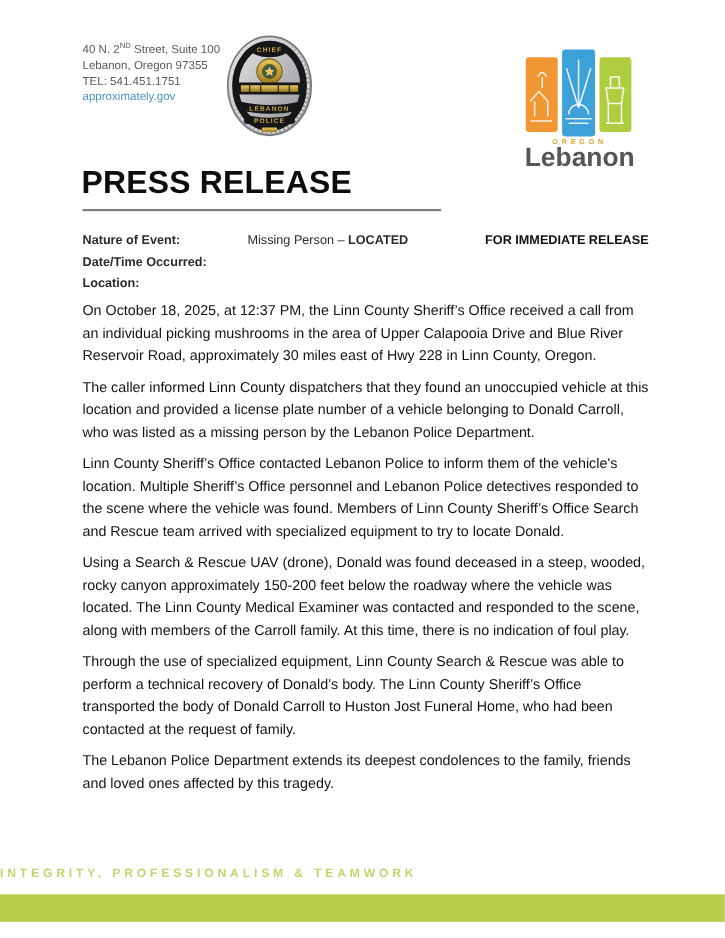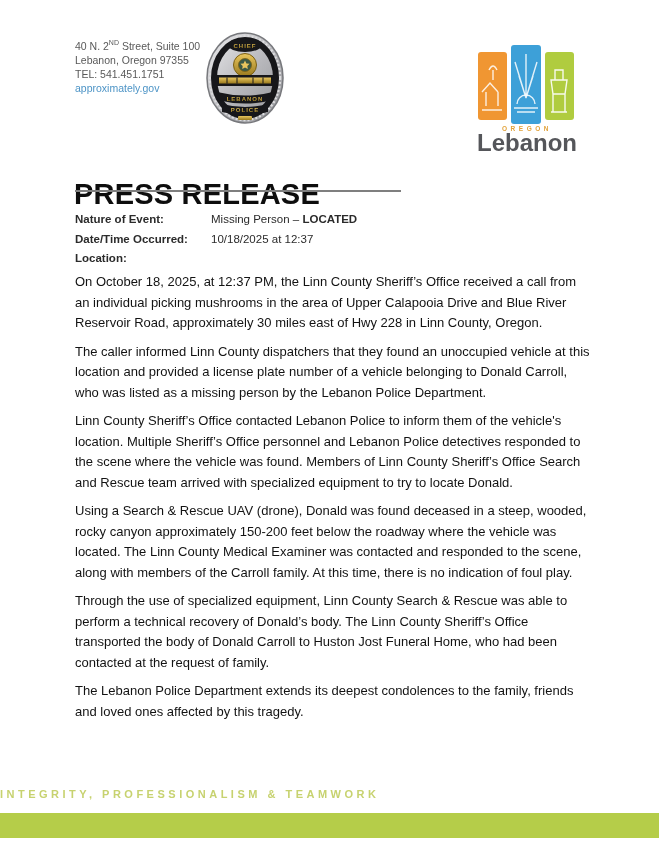--- a/index.html
+++ b/index.html
@@ -18,35 +18,35 @@
   .contact .phone { }
   .contact .website { color:var(--link-blue,#4d94c6); text-decoration:none; display:inline-block; }
   .contact sup { font-size:7px; vertical-align:super; }
 
   .badge-wrap { position:absolute; left:205px; top:31px; width:80px; height:94px; }
   .citylogo { position:absolute; left:477px; top:42px; width:100px; height:114px; }
 
   
   .title {
     position:absolute; left:74px; top:150px;
-    font-size:29px; font-weight:700; letter-spacing:0.2px; color:#0d0d0d;margin-top:28px;
+    font-size:29px; font-weight:700; letter-spacing:0.2px; color:#0d0d0d;
   }
   .title-rule {
     position:absolute; left:75px; top:190px; width:326px; height:2px;
     background:var(--rule-gray,#7f7f7f);
   }
 
   
   .event-info {
     position:absolute; left:75px; top:210px; width:360px;
     font-size:11.5px; line-height:19.5px; color:#2b2b2b;
   }
   .event-row { display:flex; }
-  .event-row .lbl { width:136px; font-weight:700; flex:0 0 auto; }
-  .event-row .val { flex:1; }
+  .event-row .lbl { width:118px; font-weight:700; flex:0 0 auto; }
+  .event-row .val { flex:1;margin-left:32px; }
   .event-row .val b { font-weight:700; }
 
   .release-block {
     position:absolute; left:441px; top:210px;
     font-size:11.5px; line-height:19.5px; color:#2b2b2b;
   }
   .release-block .l1 { font-weight:700; color:#111; }
 
   
   .body-copy {
@@ -134,28 +134,28 @@
   <h1 class="title">PRESS RELEASE</h1>
   <div class="title-rule"></div>
 
   <div class="event-info">
     <div class="event-row">
       <span class="lbl">Nature of Event:</span>
       <span class="val"><span>Missing Person – </span><b>LOCATED</b></span>
     </div>
     <div class="event-row">
       <span class="lbl">Date/Time Occurred:</span>
-      <span class="val">10/18/2025 at 12:37</span>
     </div>
     <div class="event-row">
       <span class="lbl">Location:</span>
     </div>
   </div>
 
   <div class="release-block">
+    <div class="l1">FOR IMMEDIATE RELEASE</div>
   </div>
 
   <div class="body-copy">
     <p>On October 18, 2025, at 12:37 PM, the Linn County Sheriff’s Office received a call from an individual picking mushrooms in the area of Upper Calapooia Drive and Blue River Reservoir Road, approximately 30 miles east of Hwy 228 in Linn County, Oregon.</p>
     <p>The caller informed Linn County dispatchers that they found an unoccupied vehicle at this location and provided a license plate number of a vehicle belonging to Donald Carroll, who was listed as a missing person by the Lebanon Police Department.</p>
     <p>Linn County Sheriff’s Office contacted Lebanon Police to inform them of the vehicle's location. Multiple Sheriff’s Office personnel and Lebanon Police detectives responded to the scene where the vehicle was found. Members of Linn County Sheriff’s Office Search and Rescue team arrived with specialized equipment to try to locate Donald.</p>
     <p>Using a Search &amp; Rescue UAV (drone), Donald was found deceased in a steep, wooded, rocky canyon approximately 150-200 feet below the roadway where the vehicle was located. The Linn County Medical Examiner was contacted and responded to the scene, along with members of the Carroll family. At this time, there is no indication of foul play.</p>
     <p>Through the use of specialized equipment, Linn County Search &amp; Rescue was able to perform a technical recovery of Donald’s body. The Linn County Sheriff’s Office transported the body of Donald Carroll to Huston Jost Funeral Home, who had been contacted at the request of family.</p>
     <p>The Lebanon Police Department extends its deepest condolences to the family, friends and loved ones affected by this tragedy.</p>
   </div>

